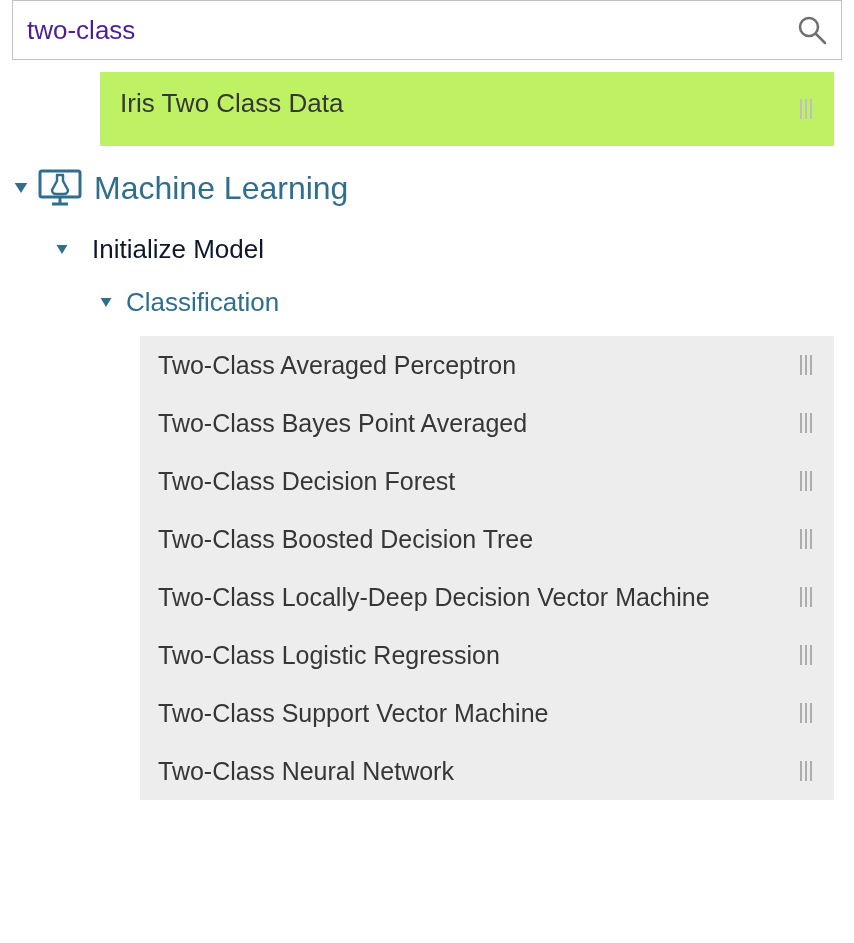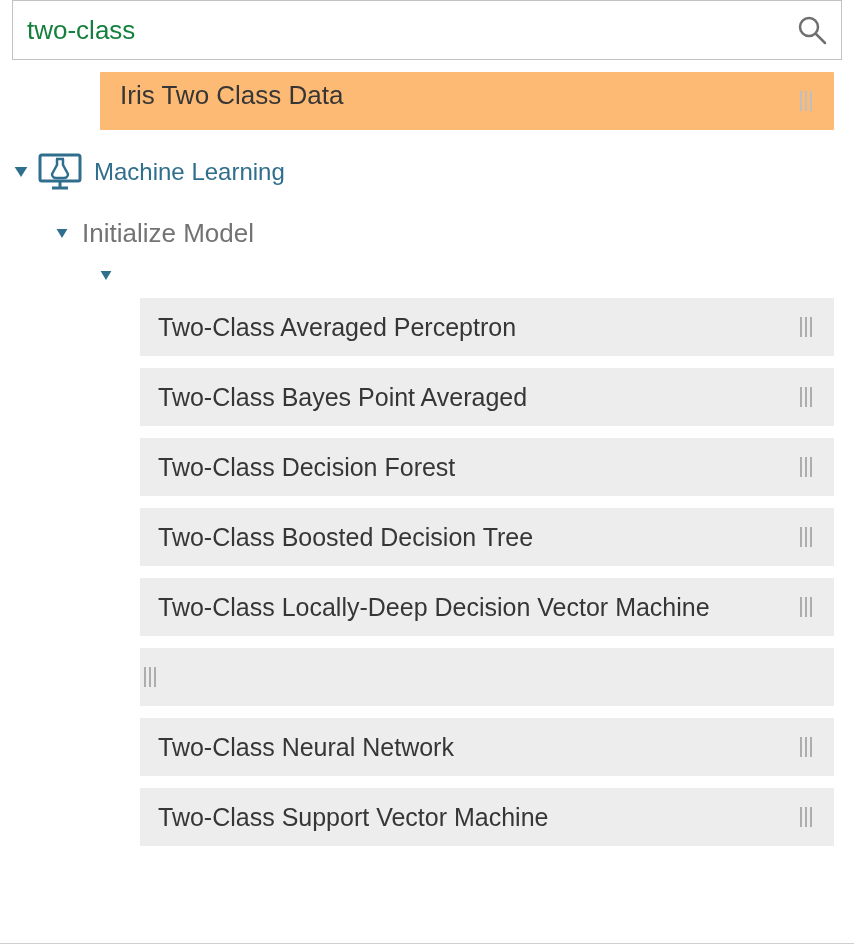--- a/index.html
+++ b/index.html
@@ -31,21 +31,21 @@
     display: flex;
     align-items: center;
     padding: 0 14px;
   }
   .search-input {
     flex: 1;
     border: none;
     outline: none;
     font-size: 26px;
     font-family: inherit;
-    color: #15803d;
+    color: #4c1d95;
     background: transparent;
     padding: 0;
   }
   .search-input::placeholder {
     color: #888;
   }
   .search-icon-wrap {
     width: 34px;
     display: flex;
     justify-content: flex-end;
@@ -54,22 +54,22 @@
 
   
   .tree {
     margin-top: 12px;
   }
 
   
   .data-item.highlight {
     margin-left: 100px;
     margin-right: 20px;
-    height: 58px;
-    background: #fdba74;
+    height: 74px;
+    background: #bef264;
     display: flex;
     align-items: center;
     position: relative;
     margin-top: 0;
     border-radius: 1px;
   }
   .data-item.highlight .label {
     font-size: 26px;
     color: #363636;
     padding-left: 20px;
@@ -115,35 +115,35 @@
   .caret.small.down {
     border-width: 9px 6px 0 6px;
   }
   .ml-icon {
     margin-left: 8px;
     margin-right: 10px;
     display: flex;
     align-items: center;
   }
   .cat-ml .title {
-    font-size: 24px;
+    font-size: 32px;
     color: #2f6e8c;
   }
 
   .cat-sub {
     margin-top: 26px;
     display: flex;
     align-items: center;
     padding-left: 56px;
     cursor: pointer;
   }
   .cat-sub .title {
     font-size: 26px;
-    color: #737373;
-    margin-left: 14px;
+    color: #0f172a;
+    margin-left: 24px;
   }
 
   .cat-subsub {
     margin-top: 22px;
     display: flex;
     align-items: center;
     padding-left: 100px;
     cursor: pointer;
   }
   .cat-subsub .title {
@@ -157,21 +157,20 @@
     margin-top: 18px;
   }
   .module-item {
     margin-left: 140px;
     margin-right: 20px;
     height: 58px;
     background: #ededed;
     display: flex;
     align-items: center;
     position: relative;
-    margin-bottom: 12px;
     cursor: grab;
   }
   .module-item .label {
     font-size: 25px;
     color: #363636;
     padding-left: 18px;
     flex: 1;
     white-space: nowrap;
     overflow: hidden;
   }
@@ -219,20 +218,21 @@
       <span class="title">Machine Learning</span>
     </div>
 
     <div class="cat-sub">
       <span class="caret small down"></span>
       <span class="title">Initialize Model</span>
     </div>
 
     <div class="cat-subsub">
       <span class="caret small down"></span>
+      <span class="title">Classification</span>
     </div>
 
     <div class="module-list">
       <div class="module-item">
         <span class="label">Two-Class Averaged Perceptron</span>
         <span class="grip">
             <span class="mid"></span>
           </span>
       </div>
       <div class="module-item">
@@ -253,32 +253,33 @@
             <span class="mid"></span>
           </span>
       </div>
       <div class="module-item">
         <span class="label">Two-Class Locally-Deep Decision Vector Machine</span>
         <span class="grip">
             <span class="mid"></span>
           </span>
       </div>
       <div class="module-item">
+        <span class="label">Two-Class Logistic Regression</span>
+        <span class="grip">
+            <span class="mid"></span>
+          </span>
+      </div>
+      <div class="module-item">
+        <span class="label">Two-Class Support Vector Machine</span>
         <span class="grip">
             <span class="mid"></span>
           </span>
       </div>
       <div class="module-item">
         <span class="label">Two-Class Neural Network</span>
-        <span class="grip">
-            <span class="mid"></span>
-          </span>
-      </div>
-      <div class="module-item">
-        <span class="label">Two-Class Support Vector Machine</span>
         <span class="grip">
             <span class="mid"></span>
           </span>
       </div>
     </div>
 
   </div>
 </div>
 
 </body></html>

